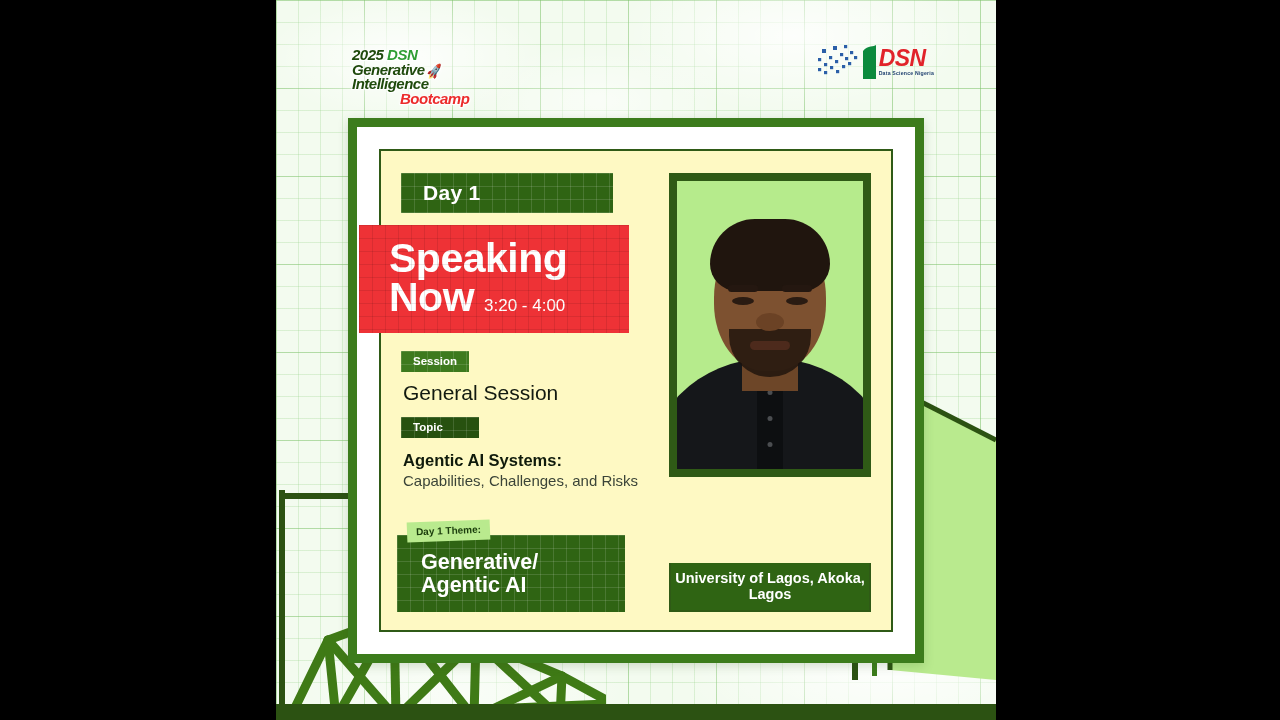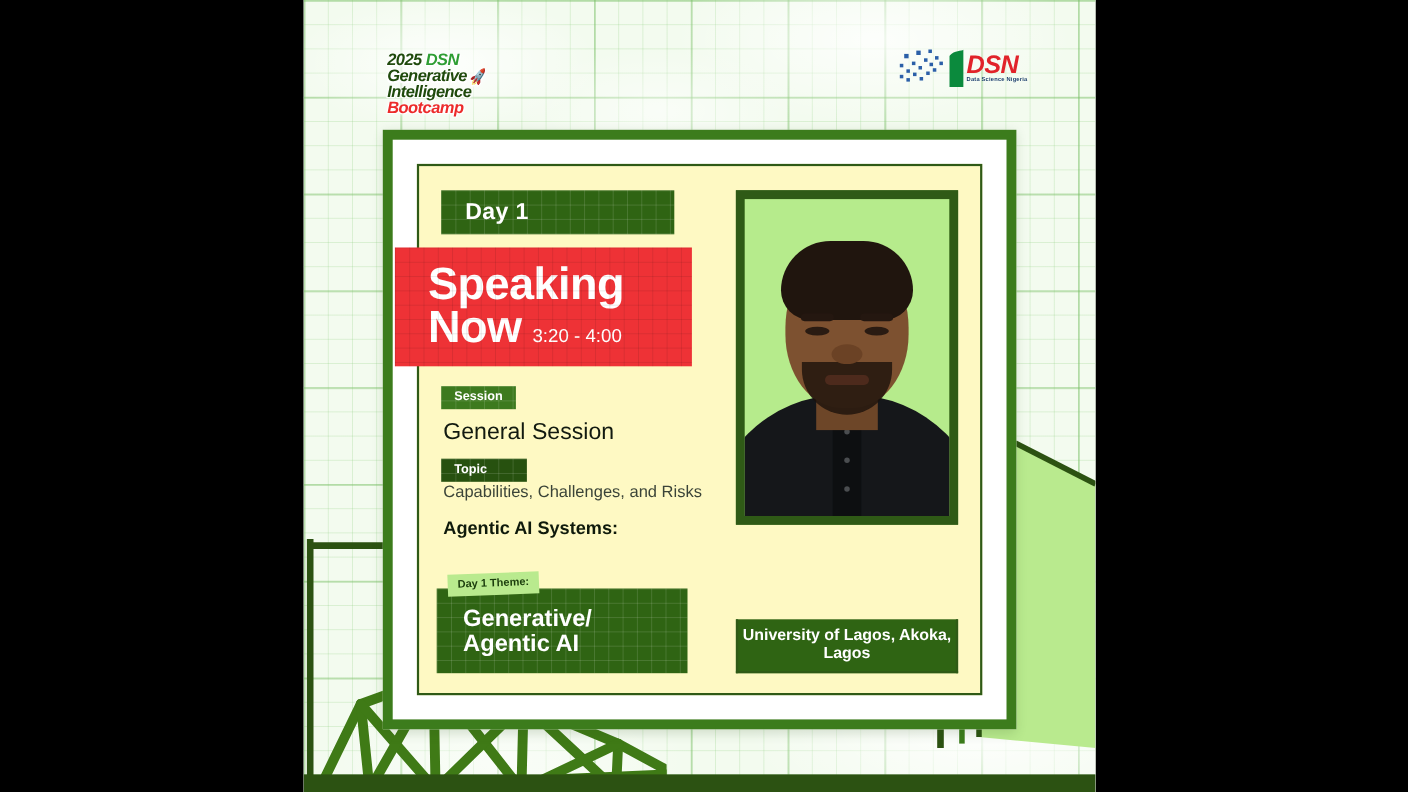--- a/index.html
+++ b/index.html
@@ -61,21 +61,21 @@
     line-height: .98;
     font-weight: 800;
     font-style: italic;
     letter-spacing: -.5px;
     text-shadow: 0 0 3px #fff, 0 0 6px #fff, 1px 1px 0 #fff, -1px 1px 0 #fff;
   }
   .lb-r1 { font-size: 15px; }
   .lb-r1 .yr { color: #1f4a0c; }
   .lb-r1 .dsn { color: #2f9e34; }
   .lb-r2, .lb-r3 { font-size: 15px; color: #1f4a0c; }
-  .lb-r4 { font-size: 15px; color: #ec2b2b; }
+  .lb-r4 { font-size: 15px; color: #ec2b2b; margin-left: 48px; }
   .rocket {
     display: inline-block; font-size: 13px;
     transform: translate(2px,1px) rotate(-8deg);
     font-style: normal;
   }
 
   .logo-dsn {
     position: absolute; right: 62px; top: 44px;
     display: flex; align-items: center; gap: 3px;
   }
@@ -404,22 +404,22 @@
                 <div id="speaking-line2">Now</div>
                 <div id="speaking-time">3:20 - 4:00</div>
               </div>
             </div>
 
             <div id="session-area">
               <span class="chip chip-session tex">Session</span>
               <div id="session-value">General Session</div>
 
               <span class="chip chip-topic tex">Topic</span>
+              <div id="topic-title">Agentic AI Systems:</div>
               <div id="topic-sub">Capabilities, Challenges, and Risks</div>
-              <div id="topic-title">Agentic AI Systems:</div>
             </div>
 
             <div id="theme-wrap">
               <div id="theme-tag">Day 1 Theme:</div>
               <div id="theme-box" class="tex">
                 <div id="theme-text">Generative/</div>
                 <div id="theme-text2" class="" style="font-size:21.5px;font-weight:800;line-height:1.1;">Agentic AI</div>
               </div>
             </div>
           </div>

